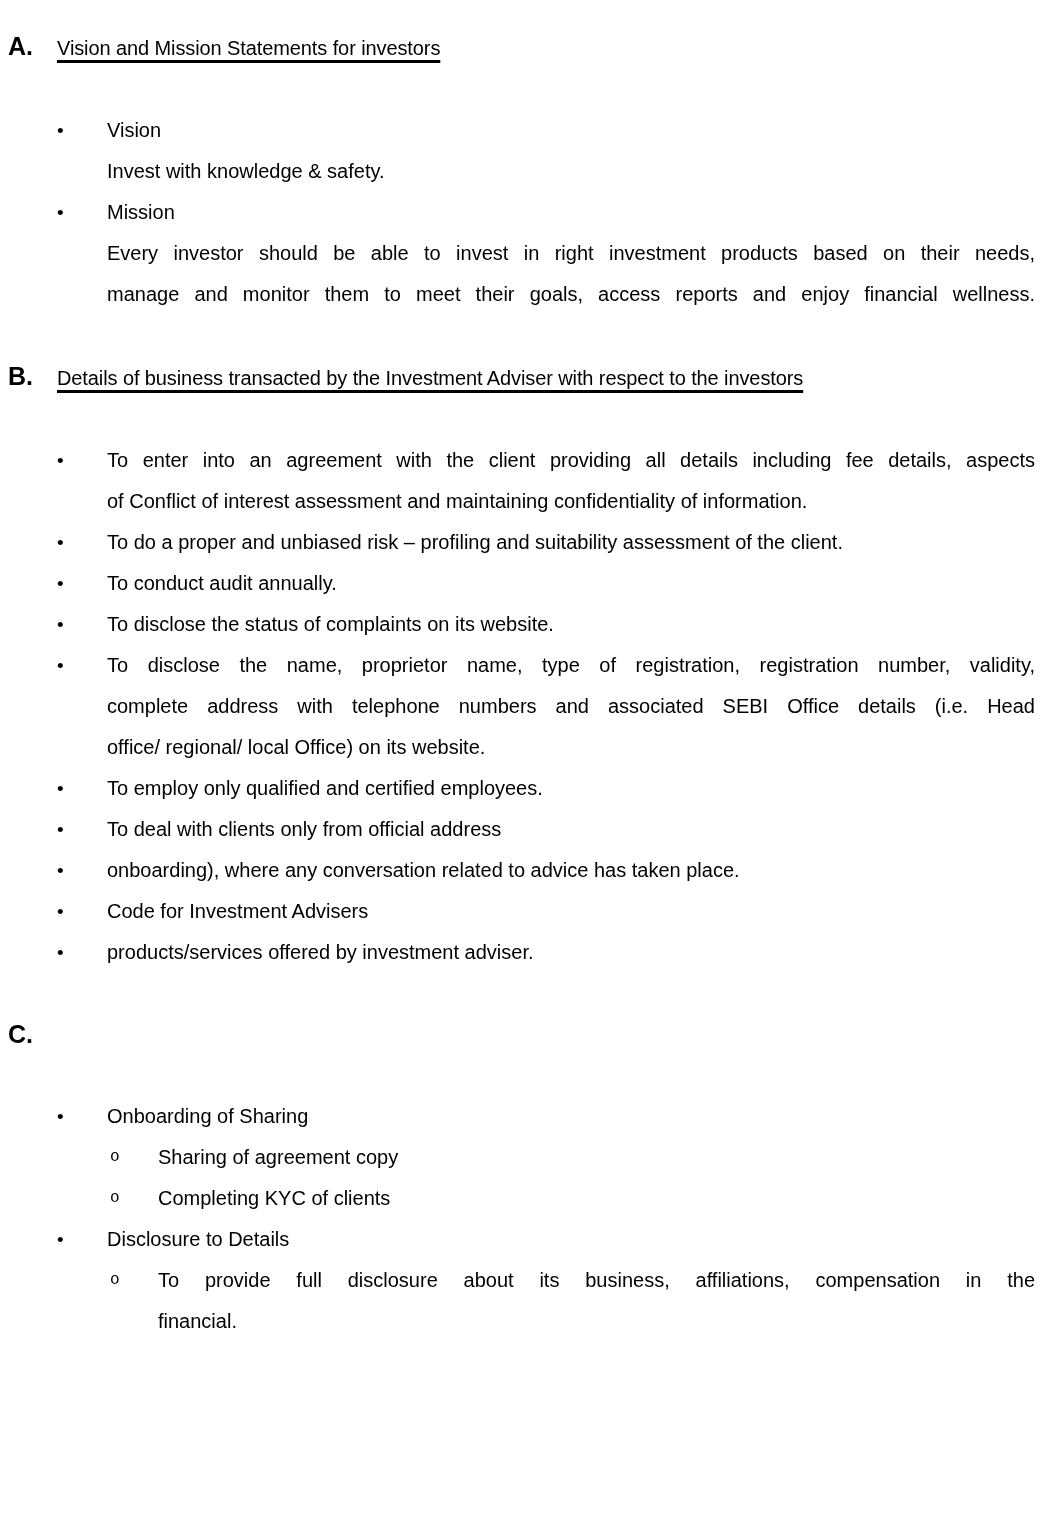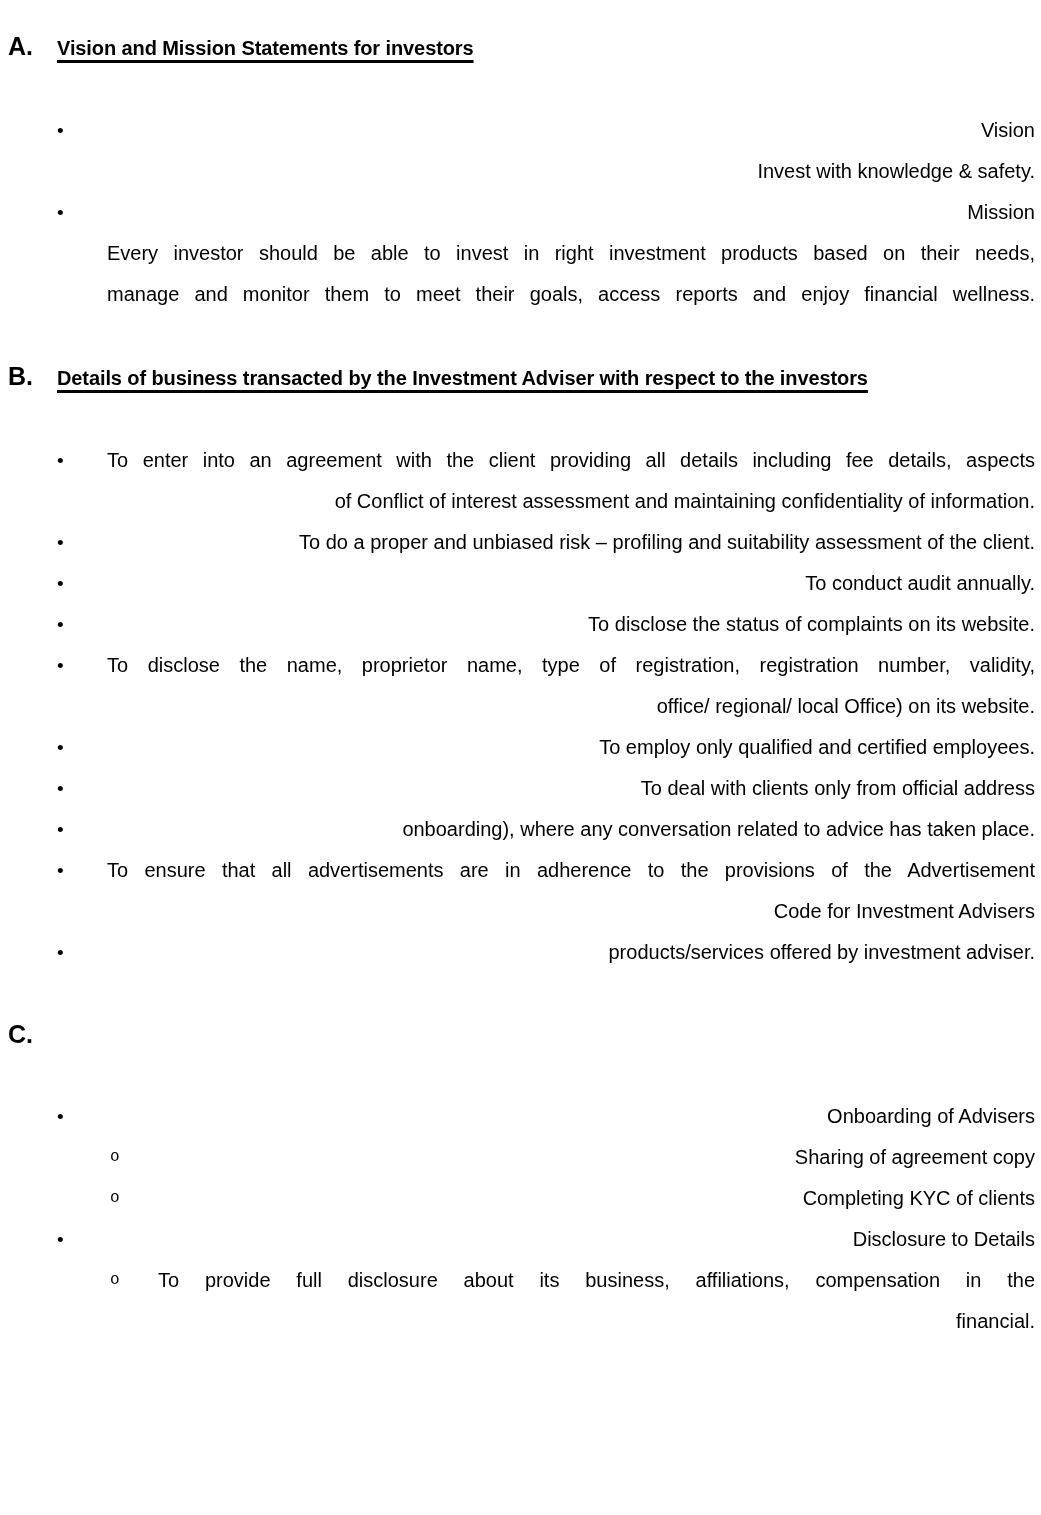--- a/index.html
+++ b/index.html
@@ -19,35 +19,35 @@
   section { margin-bottom: 41px; }
   .heading { display: flex; align-items: baseline; margin-bottom: 41px; }
   .hletter {
     flex: none;
     width: 49px;
     font-weight: bold;
     font-size: 25px;
     line-height: 41px;
   }
   .htitle {
-    font-weight: bold;
+    font-weight: normal;
     white-space: nowrap;
     text-decoration: underline;
     text-decoration-thickness: 2.5px;
     text-underline-offset: 5px;
     letter-spacing: -0.1px;
   }
   .li { display: flex; }
   .li.lvl1 { margin-left: 49px; }
   .li.lvl2 { margin-left: 102px; }
   .li.lvl1 > .marker { flex: none; width: 50px; font-size: 19px; }
   .li.lvl2 > .marker { flex: none; width: 48px; font-size: 16px; font-family: "Liberation Mono", monospace; }
   .marker { line-height: 41px; }
   .txt { flex: 1 1 auto; min-width: 0; }
-  .line { text-align: right; }
+  .line { text-align: left; }
   .line.full { text-align: justify; text-align-last: justify; }
 </style>
 </head>
 <body>
 
 <div class="page">
   <div id="doc">
       <section>
         <div class="heading">
           <span class="hletter">A.</span>
@@ -99,20 +99,21 @@
           <div class="li lvl1">
             <span class="marker">•</span>
             <div class="txt">
               <div class="line">To disclose the status of complaints on its website.</div>
             </div>
           </div>
           <div class="li lvl1">
             <span class="marker">•</span>
             <div class="txt">
               <div class="line full">To disclose the name, proprietor name, type of registration, registration number, validity,</div>
+              <div class="line full">complete address with telephone numbers and associated SEBI Office details (i.e. Head</div>
               <div class="line">office/ regional/ local Office) on its website.</div>
             </div>
           </div>
           <div class="li lvl1">
             <span class="marker">•</span>
             <div class="txt">
               <div class="line">To employ only qualified and certified employees.</div>
             </div>
           </div>
           <div class="li lvl1">
@@ -123,41 +124,40 @@
           </div>
           <div class="li lvl1">
             <span class="marker">•</span>
             <div class="txt">
               <div class="line">onboarding), where any conversation related to advice has taken place.</div>
             </div>
           </div>
           <div class="li lvl1">
             <span class="marker">•</span>
             <div class="txt">
-              <div class="line full">To ensure that all advertisements are in adherence to the provisions of the Advertisement</div>
               <div class="line">Code for Investment Advisers</div>
             </div>
           </div>
           <div class="li lvl1">
             <span class="marker">•</span>
             <div class="txt">
               <div class="line">products/services offered by investment adviser.</div>
             </div>
           </div>
         </div>
       </section>
       <section>
         <div class="heading">
           <span class="hletter">C.</span>
         </div>
         <div>
           <div class="li lvl1">
             <span class="marker">•</span>
             <div class="txt">
-              <div class="line">Onboarding of Advisers</div>
+              <div class="line">Onboarding of Sharing</div>
             </div>
           </div>
           <div class="li lvl2">
             <span class="marker">o</span>
             <div class="txt">
               <div class="line">Sharing of agreement copy</div>
             </div>
           </div>
           <div class="li lvl2">
             <span class="marker">o</span>

